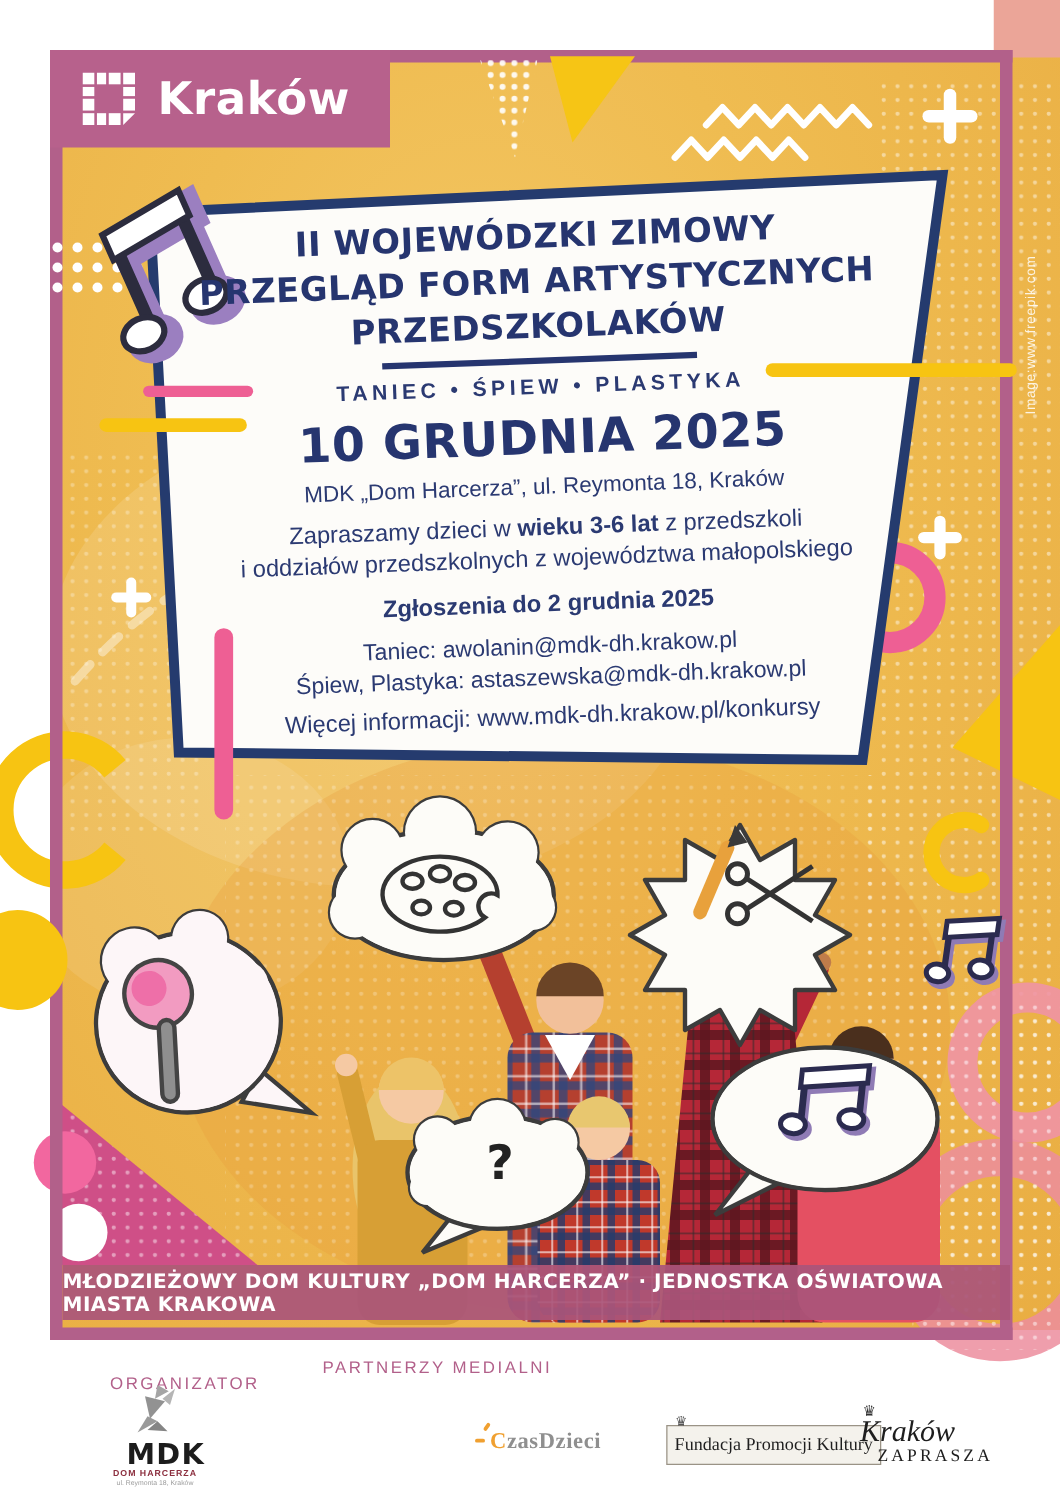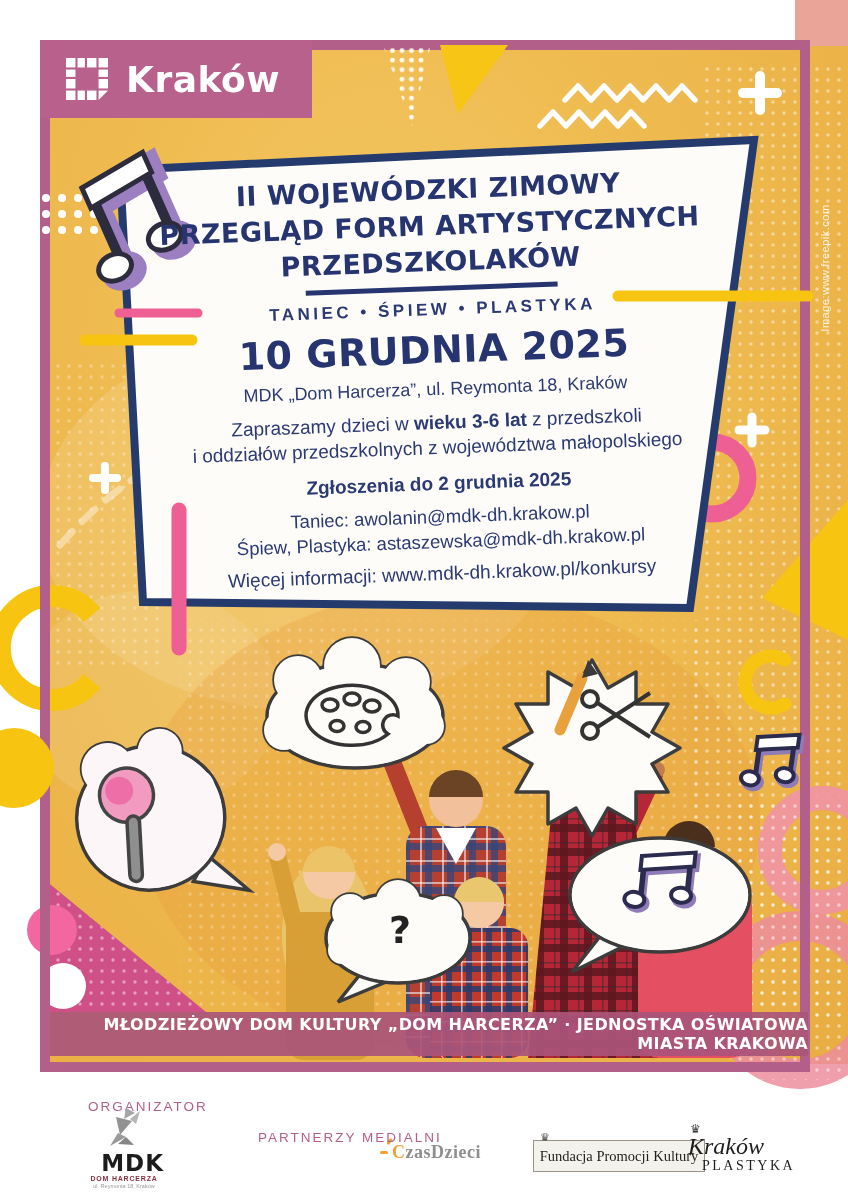--- a/index.html
+++ b/index.html
@@ -31,29 +31,29 @@
   .t-deadline{margin-top:13px;font-size:19px;font-weight:700;}
   .t-contacts{margin-top:9px;font-size:18.5px;line-height:25px;}
   .t-more{margin-top:9px;font-size:19px;}
 
   
   .q-mark{left:378px;top:908px;width:44px;text-align:center;font-size:38px;font-weight:700;color:#222;z-index:9;font-family:"DejaVu Sans",sans-serif;}
 
   
   .bottom-banner{left:50px;top:1012px;width:758px;height:44px;background:rgba(170,85,122,.93);color:#fff;
     display:flex;align-items:center;justify-content:center;font-size:16px;font-weight:700;letter-spacing:.4px;z-index:10;
-    font-family:"DejaVu Sans",sans-serif;text-align:right;}
+    font-family:"DejaVu Sans",sans-serif;}
 
   
   .credit{left:758px;top:262px;width:134px;text-align:center;transform:rotate(-90deg);color:rgba(255,255,255,.85);font-size:11px;letter-spacing:.5px;z-index:9;}
 
   
   .footer-label{top:1086px;color:#b2608a;font-size:13.5px;letter-spacing:2px;font-weight:400;z-index:5;}
   .lbl-org{left:88px;margin-top:13px;}
-  .lbl-partners{left:258px;margin-top:44px;}
+  .lbl-partners{left:258px;}
   .logo{z-index:5;text-align:center;}
   .mdk-logo{left:84px;top:1108px;width:80px;}
   .mdk-acronym{font-family:"DejaVu Sans",sans-serif;font-weight:800;font-size:23px;color:#1c1c1c;line-height:22px;letter-spacing:1px;text-align:right;}
   .mdk-name{font-size:7px;font-weight:700;color:#8c2f3f;letter-spacing:.8px;margin-top:1px;}
   .mdk-address{font-size:5.5px;color:#9a9a9a;margin-top:1px;}
   .rodzinny-logo{left:260px;top:1112px;width:104px;color:#7b6a5f;font-size:12px;}
   .czas-logo{left:392px;top:1142px;width:120px;font-family:Liberation Serif, serif;font-size:18px;font-weight:600;color:#8f8f8f;letter-spacing:.5px;position:absolute;}
   .czas-c{color:#f0a030;position:relative;}
   .czas-logo::before{content:"";position:absolute;left:-12px;top:9px;width:8px;height:3px;background:#f0a030;border-radius:2px;}
   .czas-logo::after{content:"";position:absolute;left:-4px;top:-4px;width:3px;height:7px;background:#f0a030;border-radius:2px;transform:rotate(35deg);}
@@ -444,16 +444,16 @@
   <div class="czas-logo"><span class="czas-c">C</span><span>zasDzieci</span></div>
 
   <div class="abs fundacja-logo">
     <span class="fundacja-crown">♛</span>
     <span>Fundacja Promocji Kultury</span>
   </div>
 
   <div class="abs logo kz-logo">
     <div class="kz-crown">♛</div>
     <div class="kz-name">Kraków</div>
-    <div class="kz-sub">PLASTYKA</div>
+    <div class="kz-sub">ZAPRASZA</div>
   </div>
 
 </div>
 
 </body></html>

